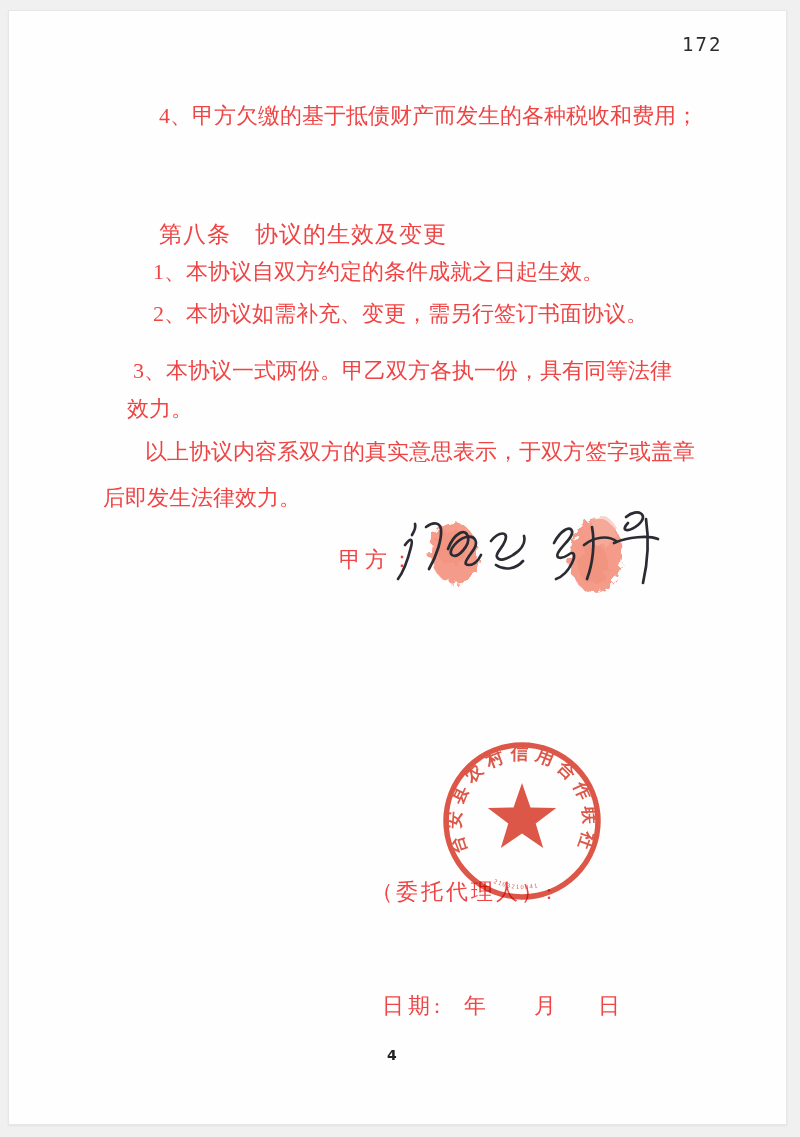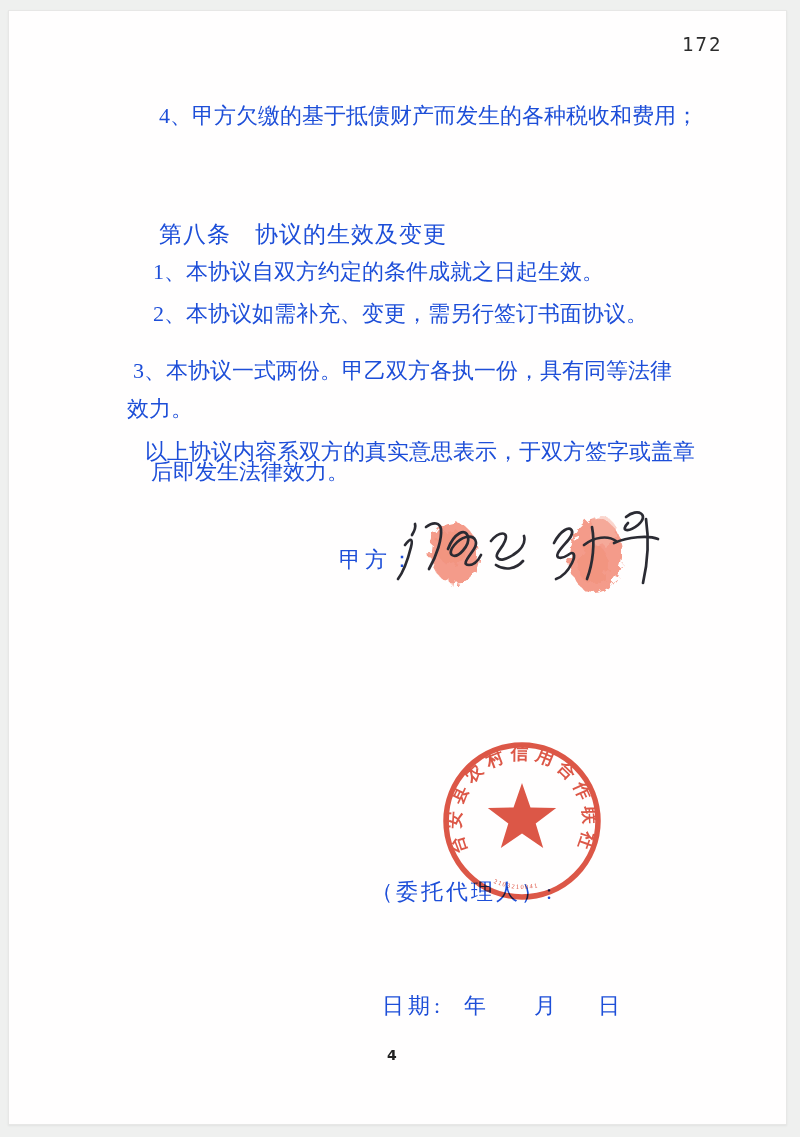--- a/index.html
+++ b/index.html
@@ -9,21 +9,21 @@
     font-family:"Liberation Serif","DejaVu Serif",serif;
     overflow:hidden;
   }
   .page{
     position:absolute;left:8px;top:10px;width:777px;height:1113px;
     background:#fffefe;border:1px solid #e7e7e6;
     box-shadow:0 1px 2px rgba(0,0,0,0.06);
   }
   .t{
     position:absolute;white-space:nowrap;
-    color:#1d4ed8;font-size:22px;line-height:1.2;
+    color:#ef4444;font-size:22px;line-height:1.2;
     z-index:2;
   }
   .corner-num{
     font-family:"DejaVu Sans Mono","Liberation Mono",monospace;
     font-size:19px;letter-spacing:2px;color:#2c2c2c;
   }
   .heading{font-weight:normal;font-size:23px;letter-spacing:1px;}
   .spaced{letter-spacing:4px;}
   .footer-num{
     font-family:"DejaVu Sans","Liberation Sans",sans-serif;
@@ -54,21 +54,21 @@
   <div class="t" style="left:144px;top:248px;">1、本协议自双方约定的条件成就之日起生效。</div>
 
   <div class="t" style="left:144px;top:290px;">2、本协议如需补充、变更，需另行签订书面协议。</div>
 
   <div class="t" style="left:124px;top:347px;">3、本协议一式两份。甲乙双方各执一份，具有同等法律</div>
 
   <div class="t" style="left:94px;top:385px;margin-left:24px;">效力。</div>
 
   <div class="t" style="left:136px;top:428px;">以上协议内容系双方的真实意思表示，于双方签字或盖章</div>
 
-  <div class="t" style="left:94px;top:448px;margin-left:48px;">后即发生法律效力。</div>
+  <div class="t" style="left:94px;top:474px;">后即发生法律效力。</div>
 
   <div class="t spaced" style="left:330px;top:536px;">甲方：</div>
 
   <svg class="sign-svg" viewBox="0 0 280 105">
     <defs>
       <filter id="smudge" x="-40%" y="-40%" width="180%" height="180%">
         <feTurbulence type="fractalNoise" baseFrequency="0.12" numOctaves="2" seed="7" result="n"></feTurbulence>
         <feDisplacementMap in="SourceGraphic" in2="n" scale="12"></feDisplacementMap>
         <feGaussianBlur stdDeviation="0.7"></feGaussianBlur>
       </filter>

